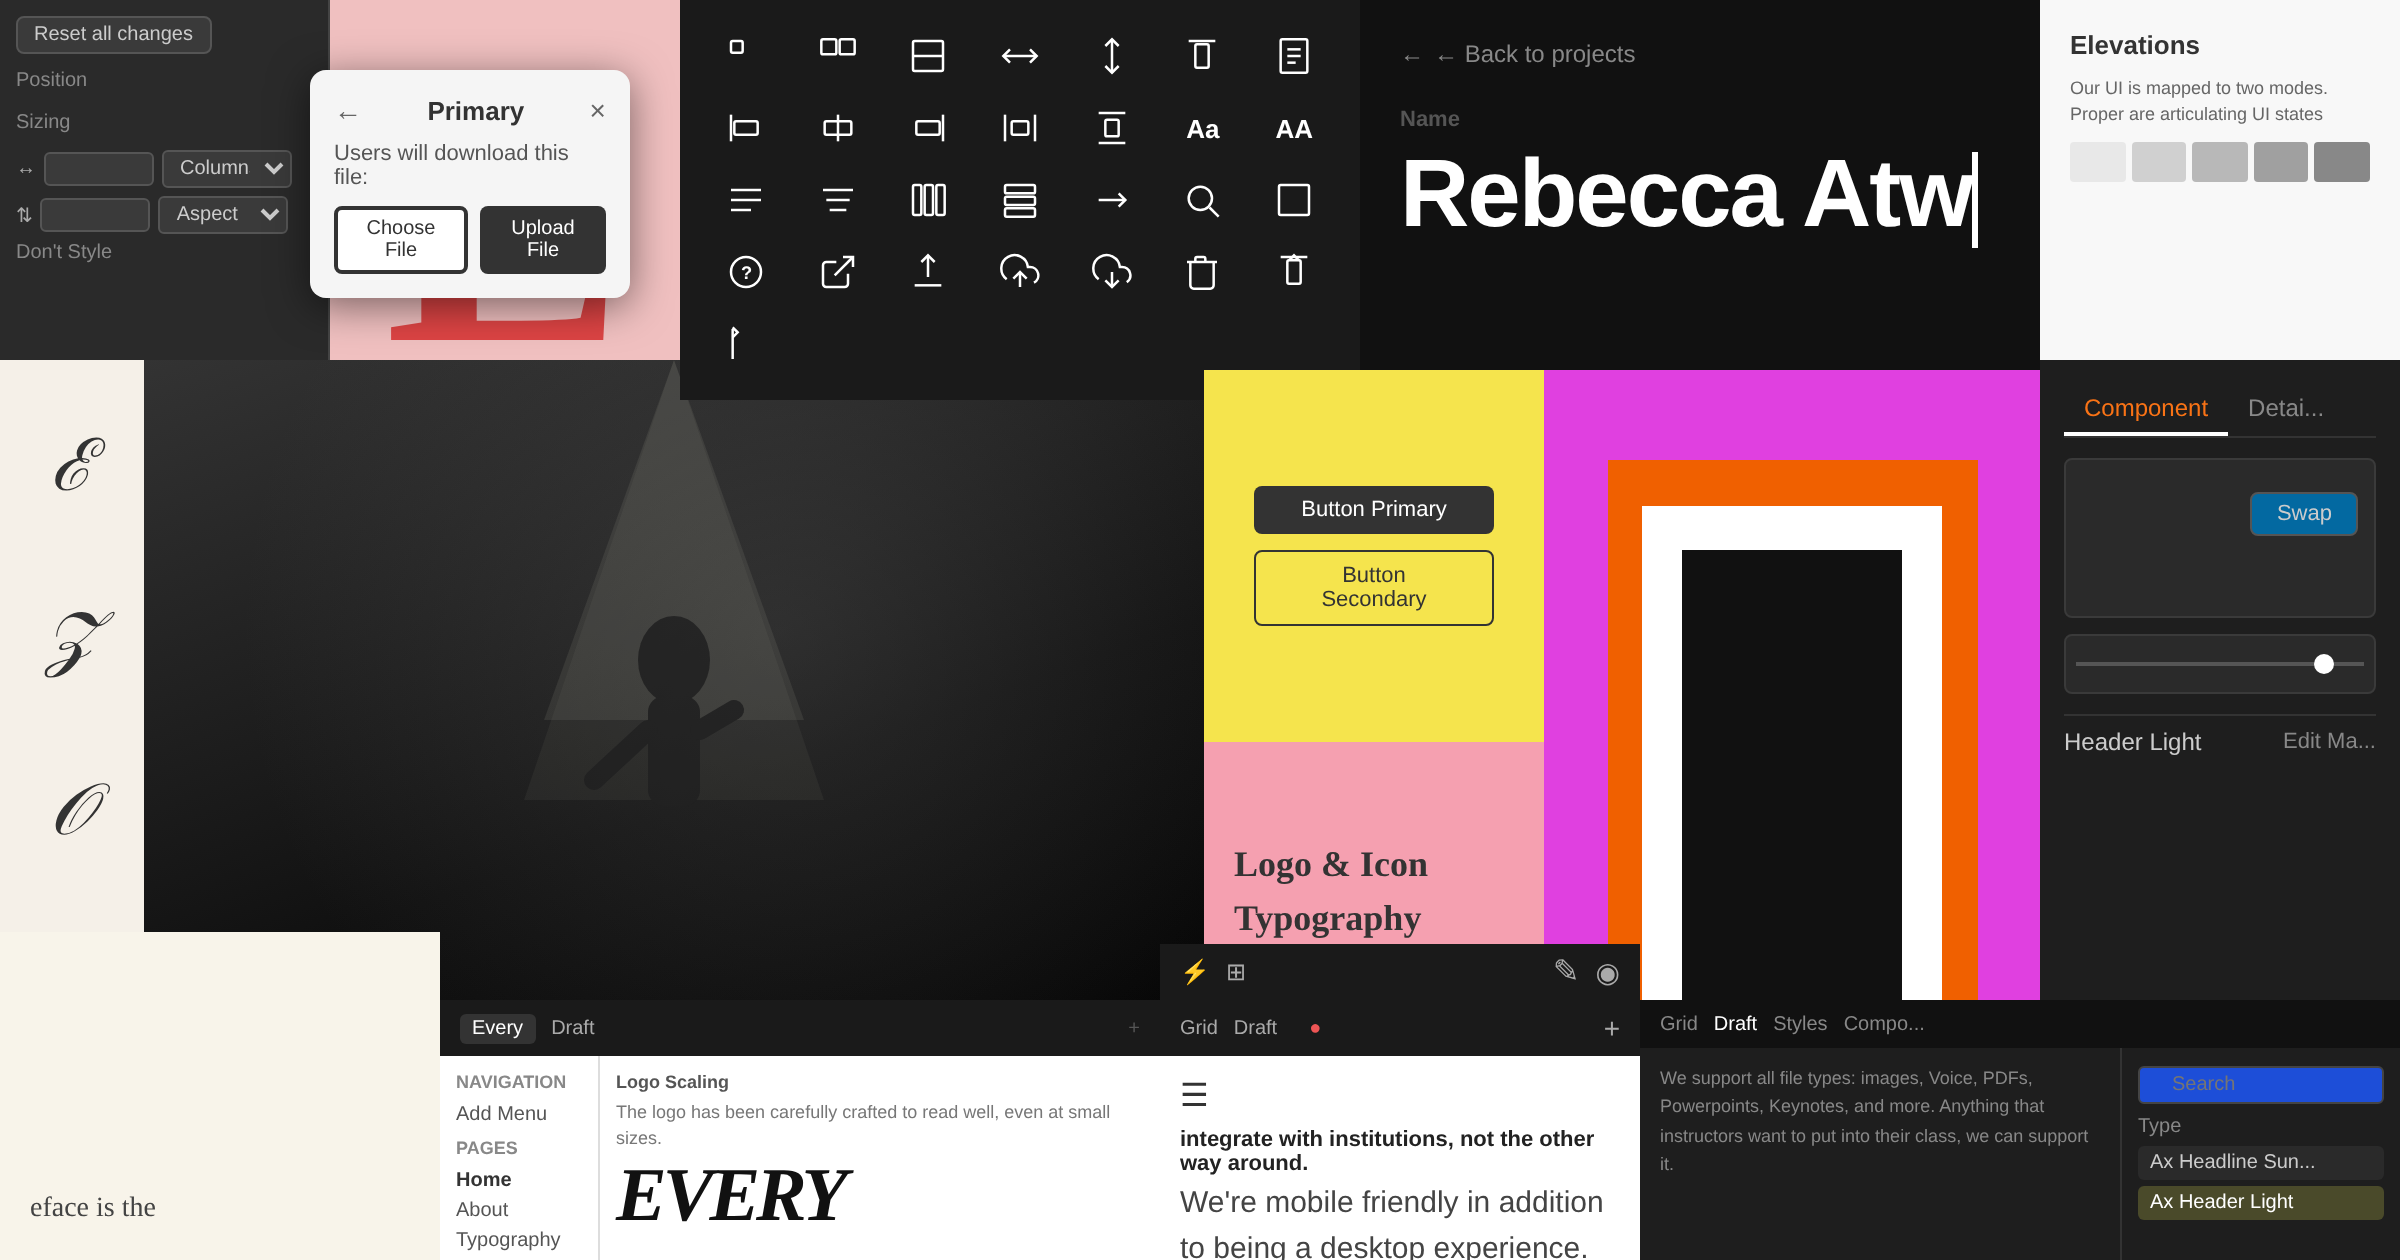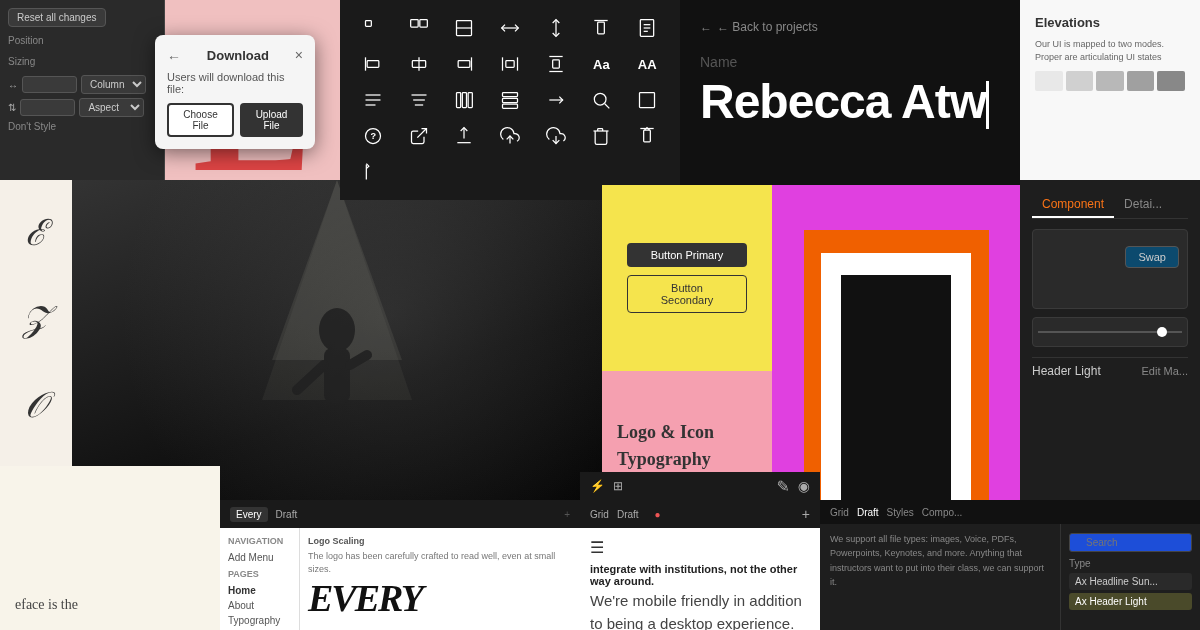--- a/index.html
+++ b/index.html
@@ -233,22 +233,23 @@
     .back-link {
       color: #888;
       font-size: 12px;
       display: flex;
       align-items: center;
       gap: 5px;
       margin-bottom: 20px;
     }
     .name-label {
       color: #555;
-      font-size: 14px;
+      font-size: 11px;
       margin-bottom: 8px;
+      font-weight: bold;
     }
     .name-value {
       color: #fff;
       font-size: 48px;
       font-weight: 700;
       letter-spacing: -1px;
       line-height: 1;
     }
     .cursor-bar {
       display: inline-block;
@@ -477,21 +478,21 @@
     }
     .component-swap-area {
       background: #2a2a2a;
       border: 1px solid #3a3a3a;
       border-radius: 4px;
       padding: 8px;
       margin-bottom: 8px;
       min-height: 80px;
     }
     .swap-btn {
-      background: #0c4a6e;
+      background: #0369a1;
       color: #ccc;
       border: 1px solid #555;
       border-radius: 4px;
       font-size: 11px;
       padding: 4px 12px;
       cursor: pointer;
       margin-top: 8px;
       float: right;
     }
     .component-slider-area {
@@ -787,21 +788,21 @@
       <select class="prop-select">
         <option>Aspect</option>
       </select>
     </div>
     <div class="prop-dont">Don't Style</div>
   </div>
 
   <div class="panel-download">
     <div class="dialog-header">
       <span class="dialog-close">←</span>
-      <span class="dialog-title">Download</span>
+      <span class="dialog-title">Primary</span>
       <span class="dialog-close">×</span>
     </div>
     <div class="dialog-text">Users will download this file:</div>
     <div class="dialog-buttons">
       <button class="btn-choose">Choose File</button>
       <button class="btn-upload">Upload File</button>
     </div>
   </div>
 
   <div class="panel-big-letter">

